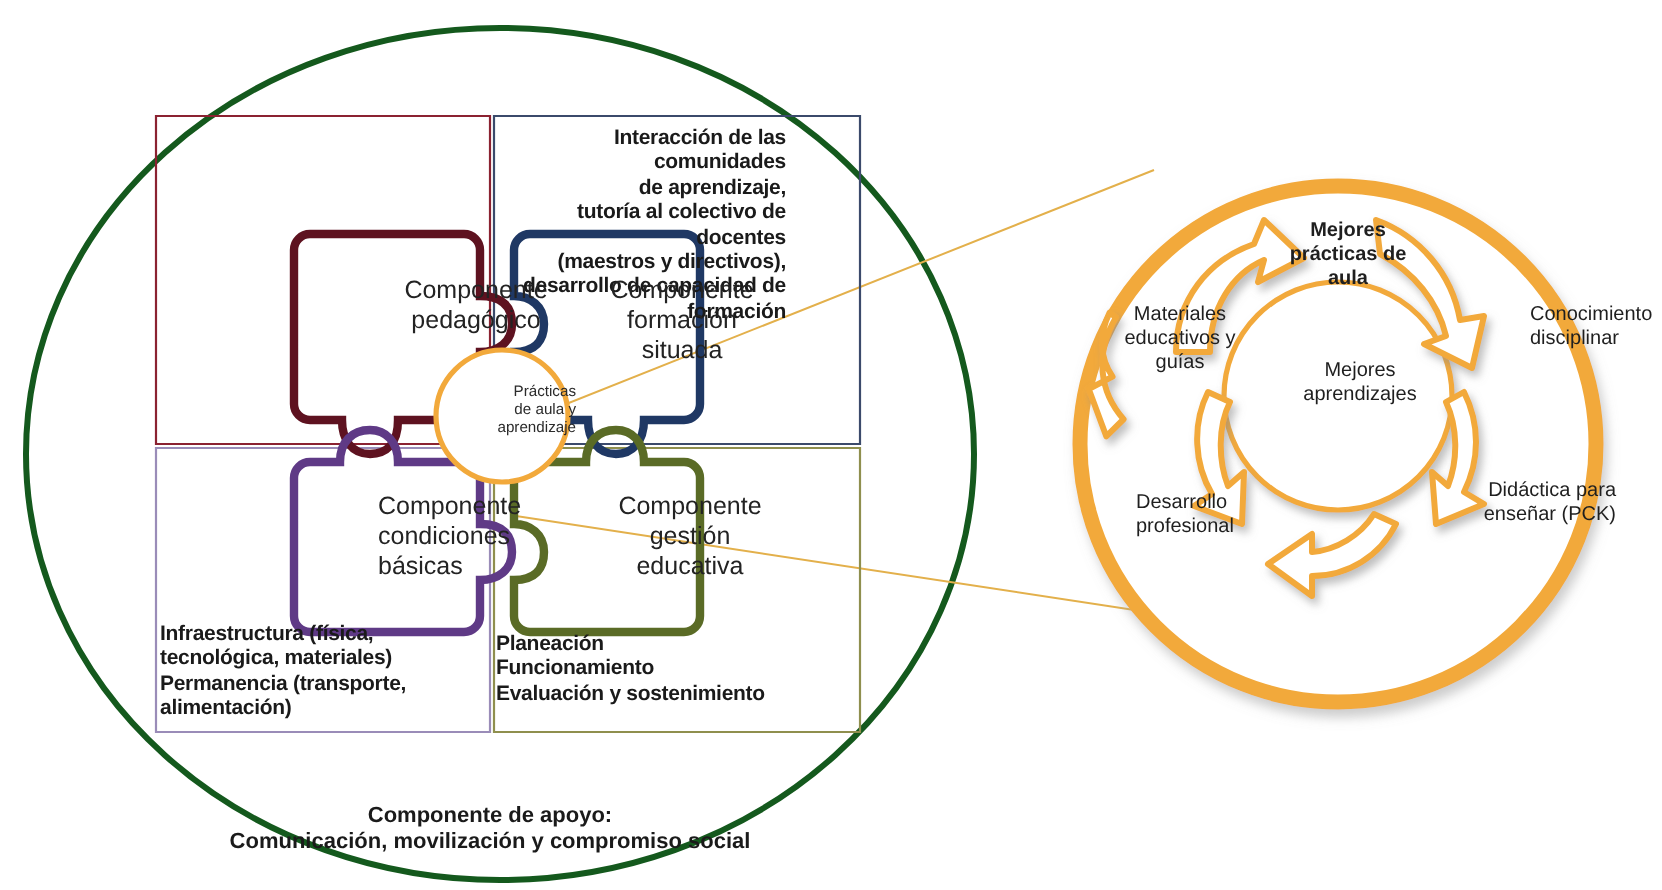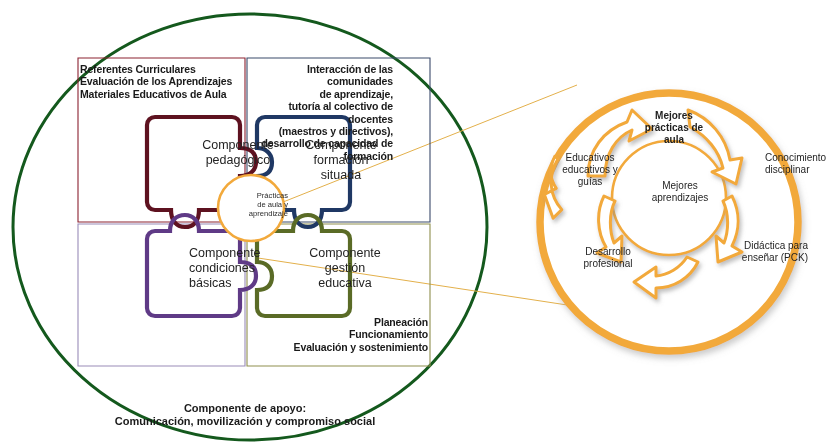--- a/index.html
+++ b/index.html
@@ -31,21 +31,21 @@
   }
   
   .quad-cap {
     font-size: 10.5px;
     font-weight: bold;
     letter-spacing: -0.15px;
   }
   #cap-tl { left: 80px;  top: 63px;  width: 176px; text-align: left; }
   #cap-tr { left: 248px; top: 63px;  width: 145px; text-align: right; }
   #cap-bl { left: 80px;  top: 311px; width: 176px; text-align: left; }
-  #cap-br { left: 248px; top: 316px; width: 180px; text-align: right; }
+  #cap-br { left: 248px; top: 316px; width: 180px; text-align: left; }
 
   #cap-bottom {
     left: 60px; top: 362px; width: 370px;
     text-align: center;
     font-size: 11px;
     font-weight: bold;
     margin-top: 40px;
   }
 
   
@@ -73,21 +73,21 @@
     font-size: 10px;
     color: #1f1f1f;
   }
   #cyc-top {
     left: 628px; top: 110px; width: 92px;
     text-align: center; font-weight: bold;
     font-size: 10px;
   }
   #cyc-right  { left: 730px; top: 152px; width: 100px; text-align: left; padding-left: 35px; }
   #cyc-left   { left: 548px; top: 152px; width: 84px;  text-align: center; }
-  #cyc-bleft  { left: 568px; top: 246px; width: 80px;  text-align: center; }
+  #cyc-bleft  { left: 568px; top: 246px; width: 80px;  text-align: left; }
   #cyc-bright { left: 702px; top: 240px; width: 106px; text-align: right; }
   #cyc-core {
     left: 638px; top: 180px; width: 84px;
     text-align: center; font-size: 10px;
   }
 </style>
 </head>
 <body>
 
 <div id="canvas">
@@ -241,31 +241,32 @@
                  L 597 253
                  L 621 262
                  L 622 236
                  L 614 243
                  C 609 230 609 213 615 201
                  Z"></path>
       </g>
     </g>
   </svg>
 
-  <div class="txt quad-cap" id="cap-tl">Referentes Curriculares
-Evaluación de los Aprendizajes
-Materiales Educativos de Aula</div>
 
   <div class="txt quad-cap" id="cap-tr">Interacción de las comunidades
 de aprendizaje,
 tutoría al colectivo de docentes
 (maestros y directivos),
 desarrollo de capacidad de
 formación</div>
 
+  <div class="txt quad-cap" id="cap-bl">Infraestructura (física,
+tecnológica, materiales)
+Permanencia (transporte,
+alimentación)</div>
 
   <div class="txt quad-cap" id="cap-br">Planeación
 Funcionamiento
 Evaluación y sostenimiento</div>
 
   <div class="txt piece-lbl" id="lbl-ped">Componente
 pedagógico</div>
 
   <div class="txt piece-lbl" id="lbl-form">Componente
 formación
@@ -292,20 +293,20 @@
 
   <div class="txt cyc-lbl" id="cyc-right">Conocimiento
 disciplinar</div>
 
   <div class="txt cyc-lbl" id="cyc-bright">Didáctica para
 enseñar (PCK)</div>
 
   <div class="txt cyc-lbl" id="cyc-bleft">Desarrollo
 profesional</div>
 
-  <div class="txt cyc-lbl" id="cyc-left">Educativos
+  <div class="txt cyc-lbl" id="cyc-left">Materiales
 educativos y
 guías</div>
 
   <div class="txt cyc-lbl" id="cyc-core">Mejores
 aprendizajes</div>
 
 </div>
 
 </body></html>

